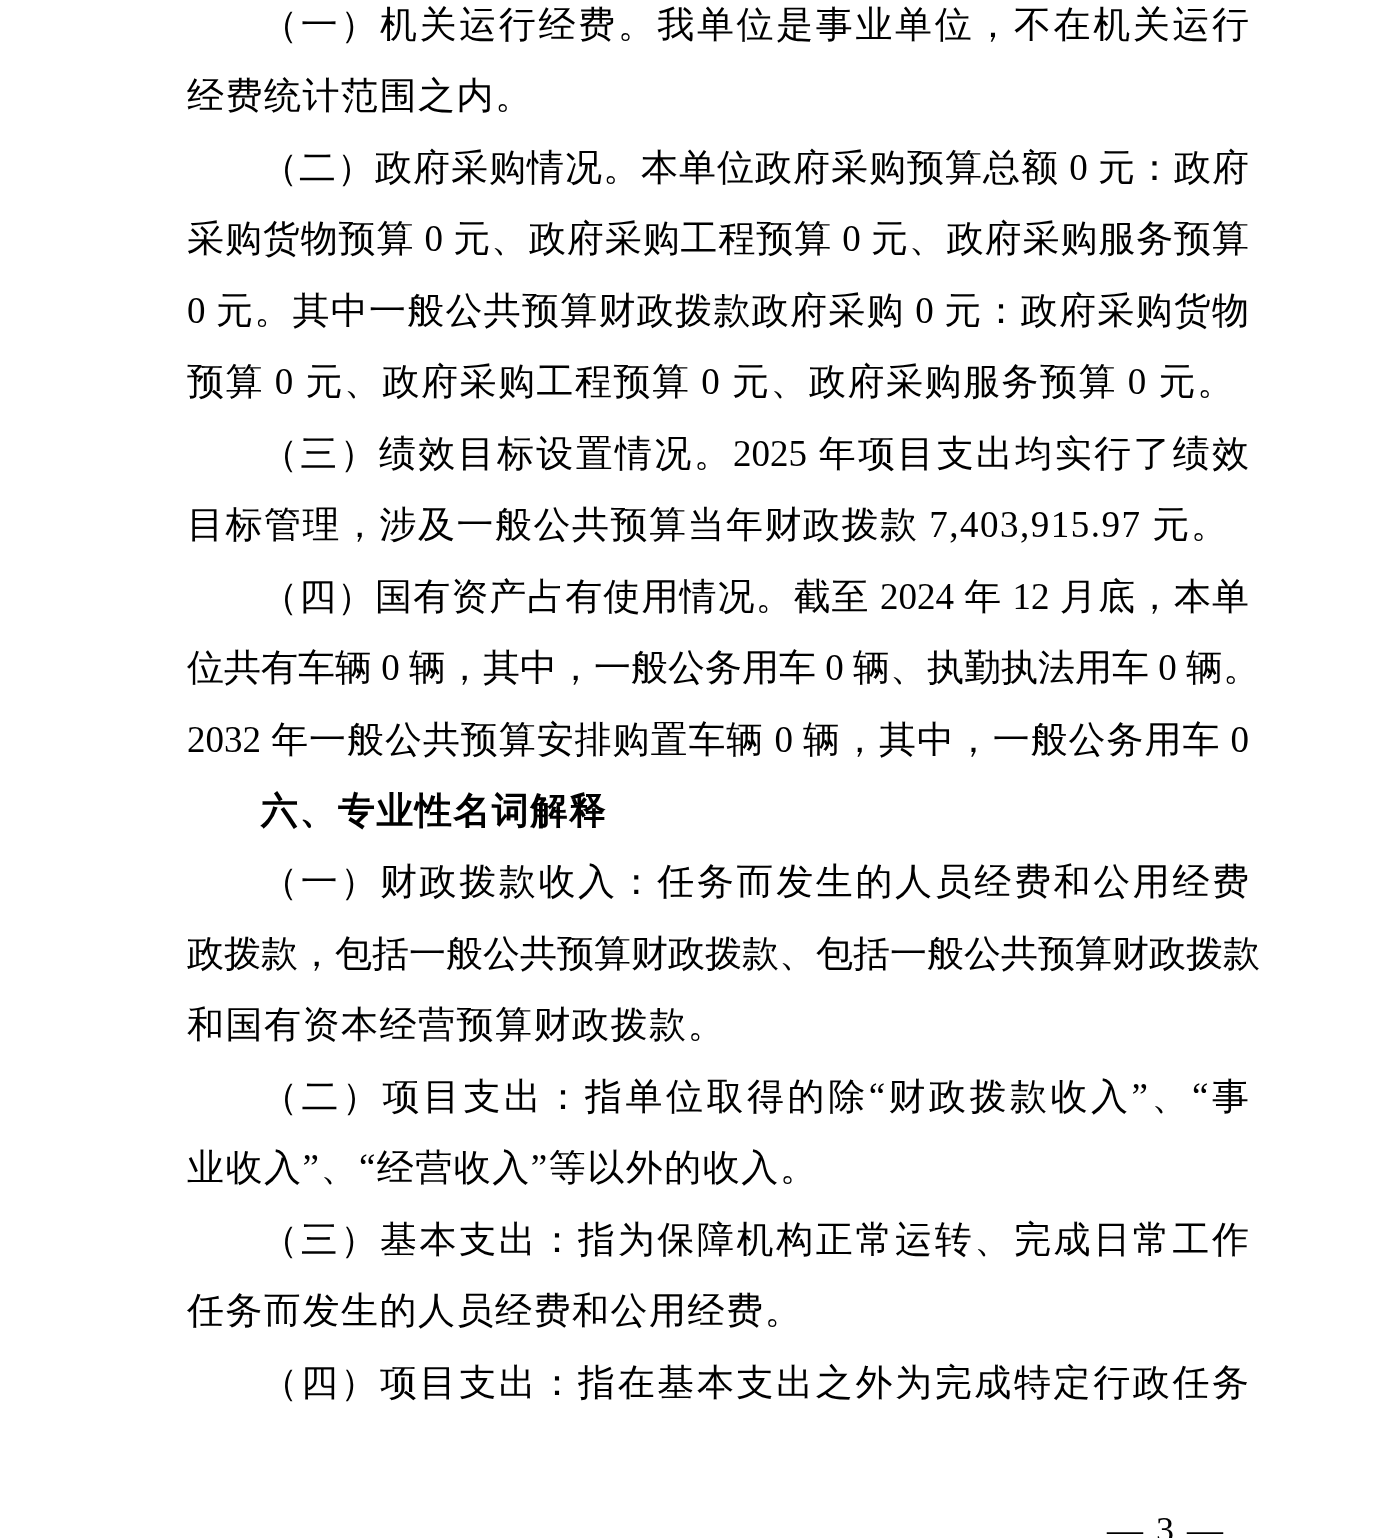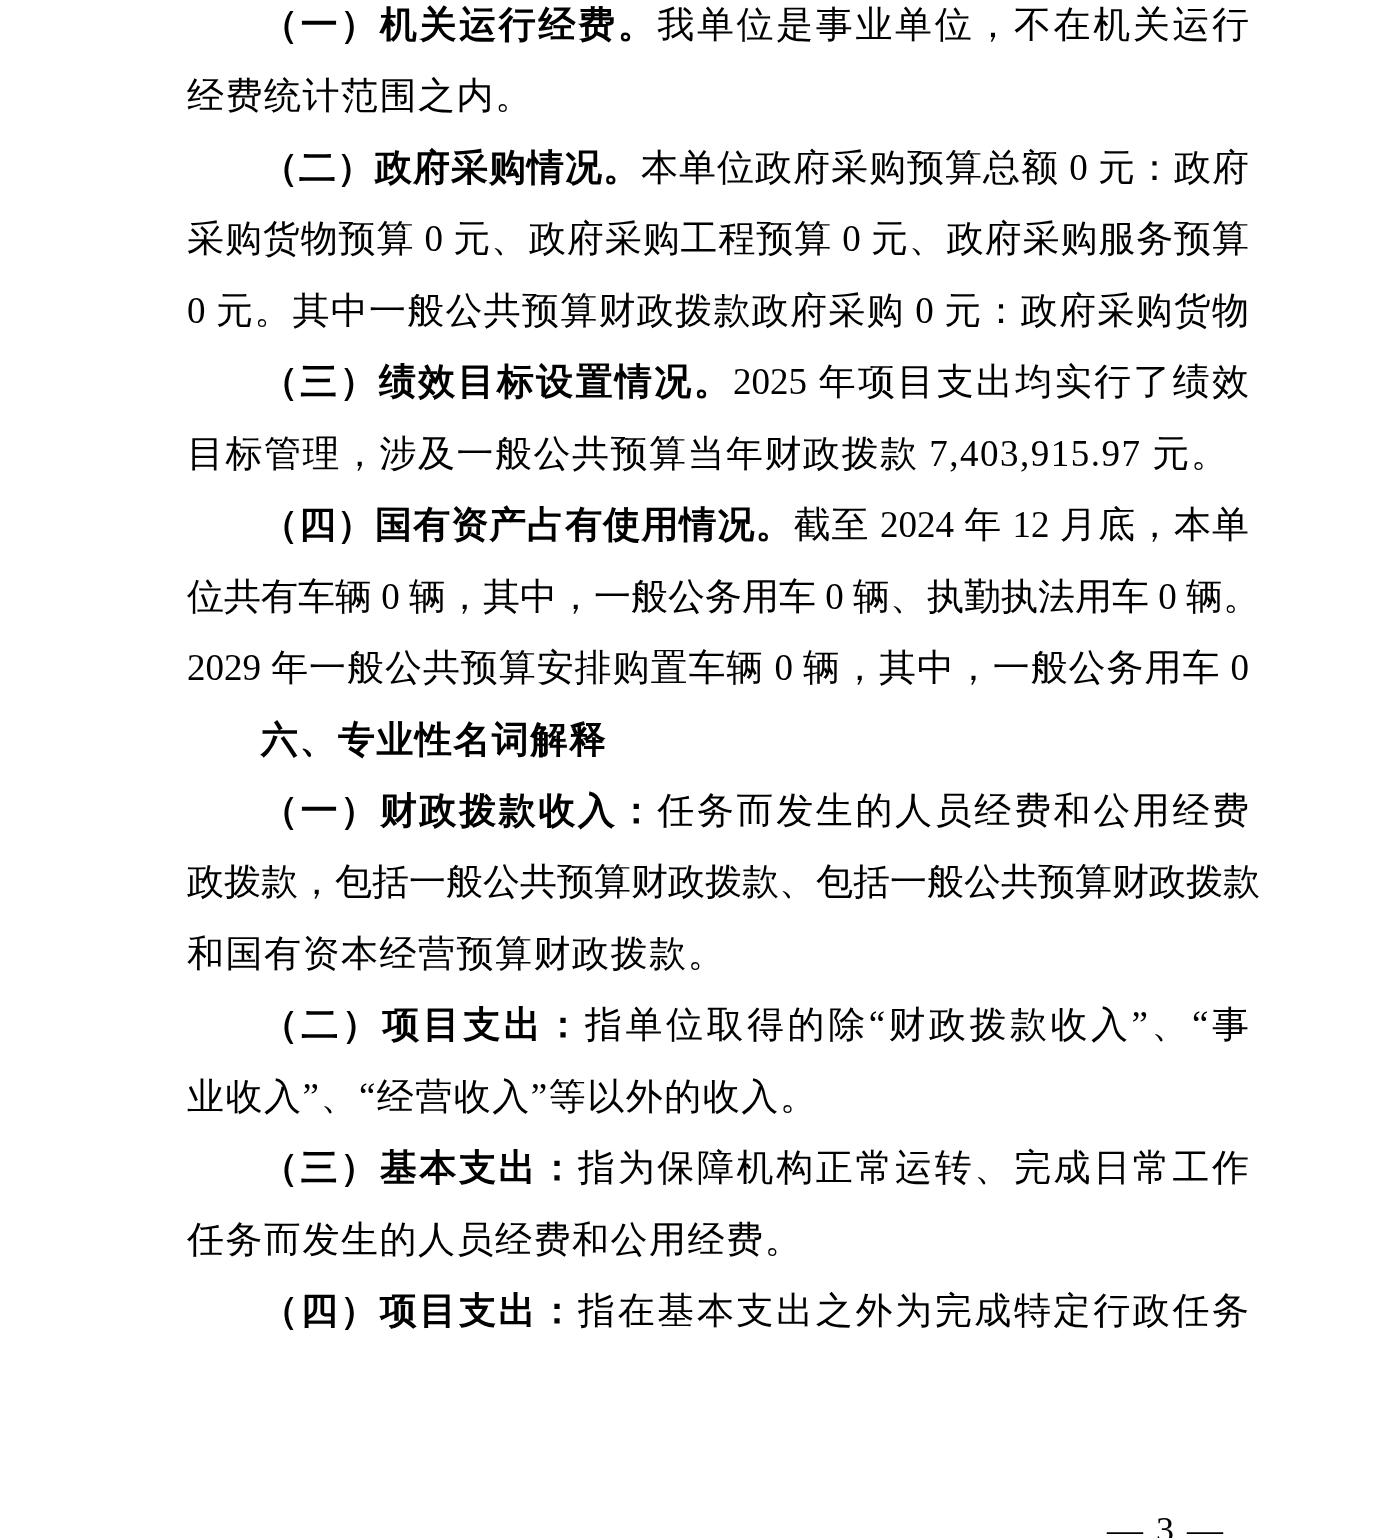--- a/index.html
+++ b/index.html
@@ -23,21 +23,21 @@
   .line {
     white-space: nowrap;
     text-align: justify;
     letter-spacing: 0;
   }
   
   .line.j { text-align-last: justify; }
   
   .line:not(.j) { letter-spacing: 1.5px; }
   .line.indent { padding-left: 74px; }
-  .lead { font-weight: bold; }
+  .lead { font-weight: normal; }
   .line.heading {
     font-family: Liberation Serif, serif;
     font-weight: bold;
   }
   .page-num {
     position: absolute;
     left: 1107px;
     top: 1509px;
     font-size: 36px;
     letter-spacing: 2px;
@@ -54,30 +54,31 @@
   <div class="line indent j"><span class="lead">（一）机关运行经费。</span><span>我单位是事业单位，不在机关运行</span></div>
 
   <div class="line"><span>经费统计范围之内。</span></div>
 
   <div class="line indent j"><span class="lead">（二）政府采购情况。</span><span>本单位政府采购预算总额 0 元：政府</span></div>
 
   <div class="line j"><span>采购货物预算 0 元、政府采购工程预算 0 元、政府采购服务预算</span></div>
 
   <div class="line j"><span>0 元。其中一般公共预算财政拨款政府采购 0 元：政府采购货物</span></div>
 
+  <div class="line"><span>预算 0 元、政府采购工程预算 0 元、政府采购服务预算 0 元。</span></div>
 
   <div class="line indent j"><span class="lead">（三）绩效目标设置情况。</span><span>2025 年项目支出均实行了绩效</span></div>
 
   <div class="line"><span>目标管理，涉及一般公共预算当年财政拨款 7,403,915.97 元。</span></div>
 
   <div class="line indent j"><span class="lead">（四）国有资产占有使用情况。</span><span>截至 2024 年 12 月底，本单</span></div>
 
   <div class="line j"><span>位共有车辆 0 辆，其中，一般公务用车 0 辆、执勤执法用车 0 辆。</span></div>
 
-  <div class="line j"><span>2029 年一般公共预算安排购置车辆 0 辆，其中，一般公务用车 0</span></div>
+  <div class="line j"><span>2032 年一般公共预算安排购置车辆 0 辆，其中，一般公务用车 0</span></div>
 
 
   <div class="line indent heading">六、专业性名词解释</div>
 
   <div class="line indent j"><span class="lead">（一）财政拨款收入：</span><span>任务而发生的人员经费和公用经费</span></div>
 
   <div class="line j"><span>政拨款，包括一般公共预算财政拨款、包括一般公共预算财政拨款</span></div>
 
   <div class="line"><span>和国有资本经营预算财政拨款。</span></div>
 

